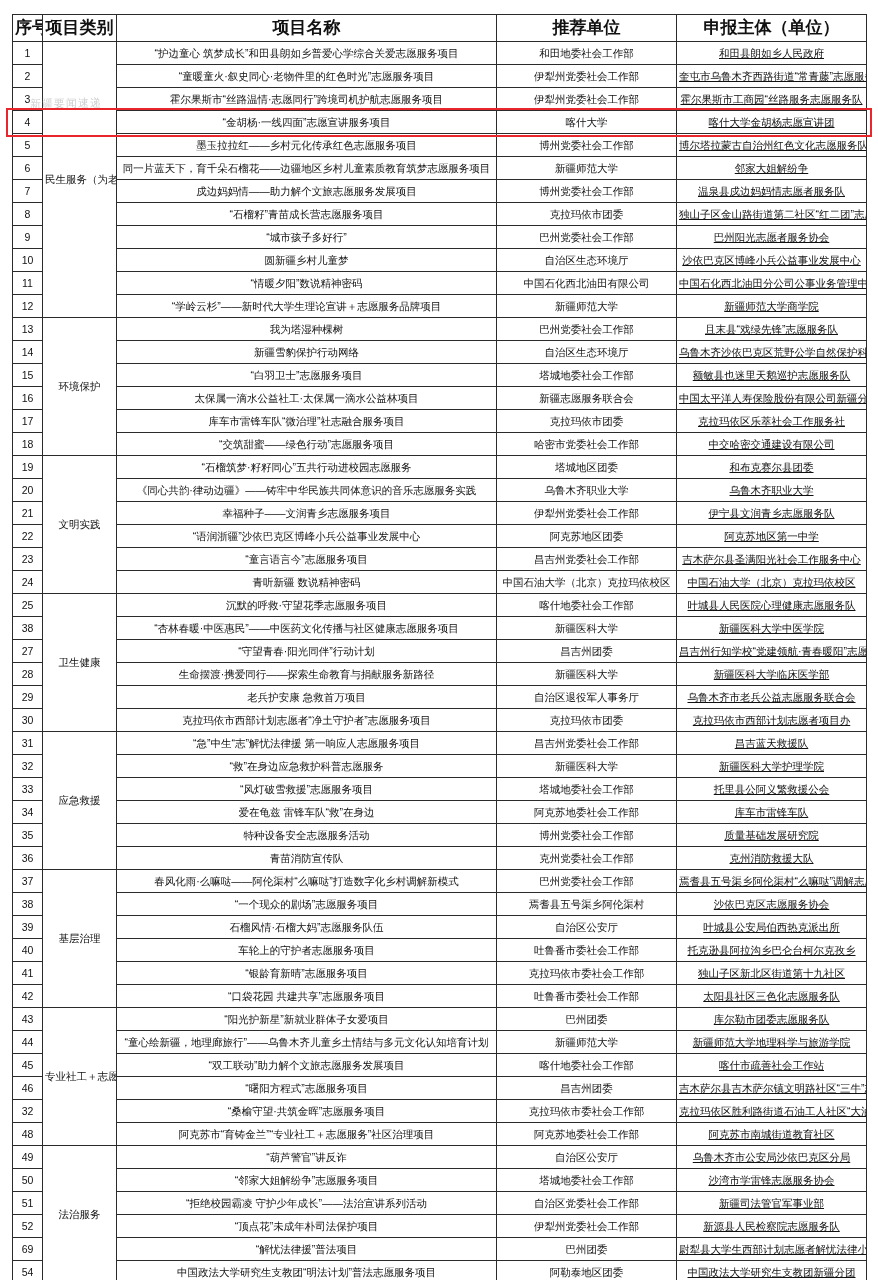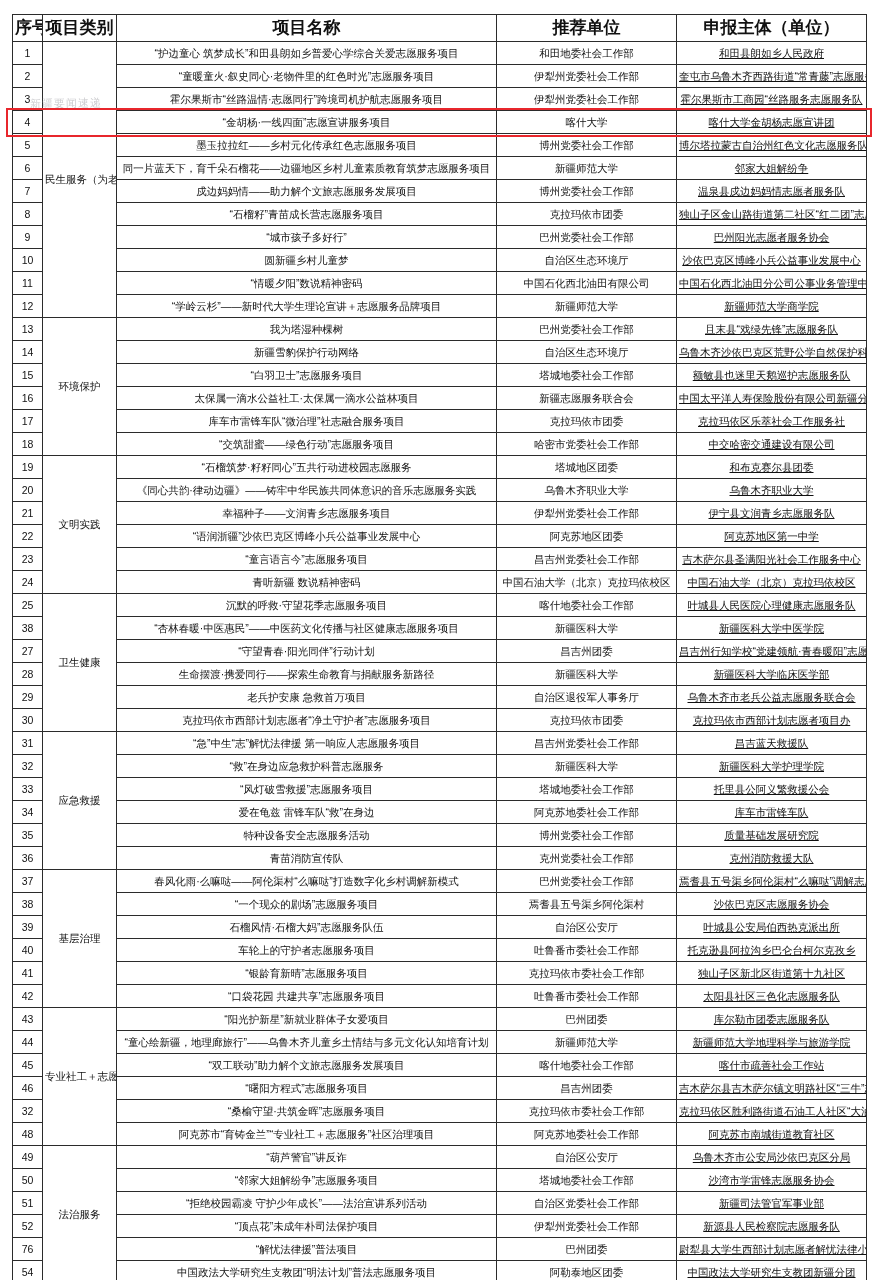--- a/index.html
+++ b/index.html
@@ -422,21 +422,21 @@
           <td class="rec">自治区党委社会工作部</td>
           <td class="sub">新疆司法管官军事业部</td>
         </tr>
         <tr>
           <td class="seq">52</td>
           <td class="name">“顶点花”未成年朴司法保护项目</td>
           <td class="rec">伊犁州党委社会工作部</td>
           <td class="sub">新源县人民检察院志愿服务队</td>
         </tr>
         <tr>
-          <td class="seq">76</td>
+          <td class="seq">69</td>
           <td class="name">“解忧法律援”普法项目</td>
           <td class="rec">巴州团委</td>
           <td class="sub">尉犁县大学生西部计划志愿者解忧法律小分队</td>
         </tr>
         <tr>
           <td class="seq">54</td>
           <td class="name">中国政法大学研究生支教团“明法计划”普法志愿服务项目</td>
           <td class="rec">阿勒泰地区团委</td>
           <td class="sub">中国政法大学研究生支教团新疆分团</td>
         </tr>

